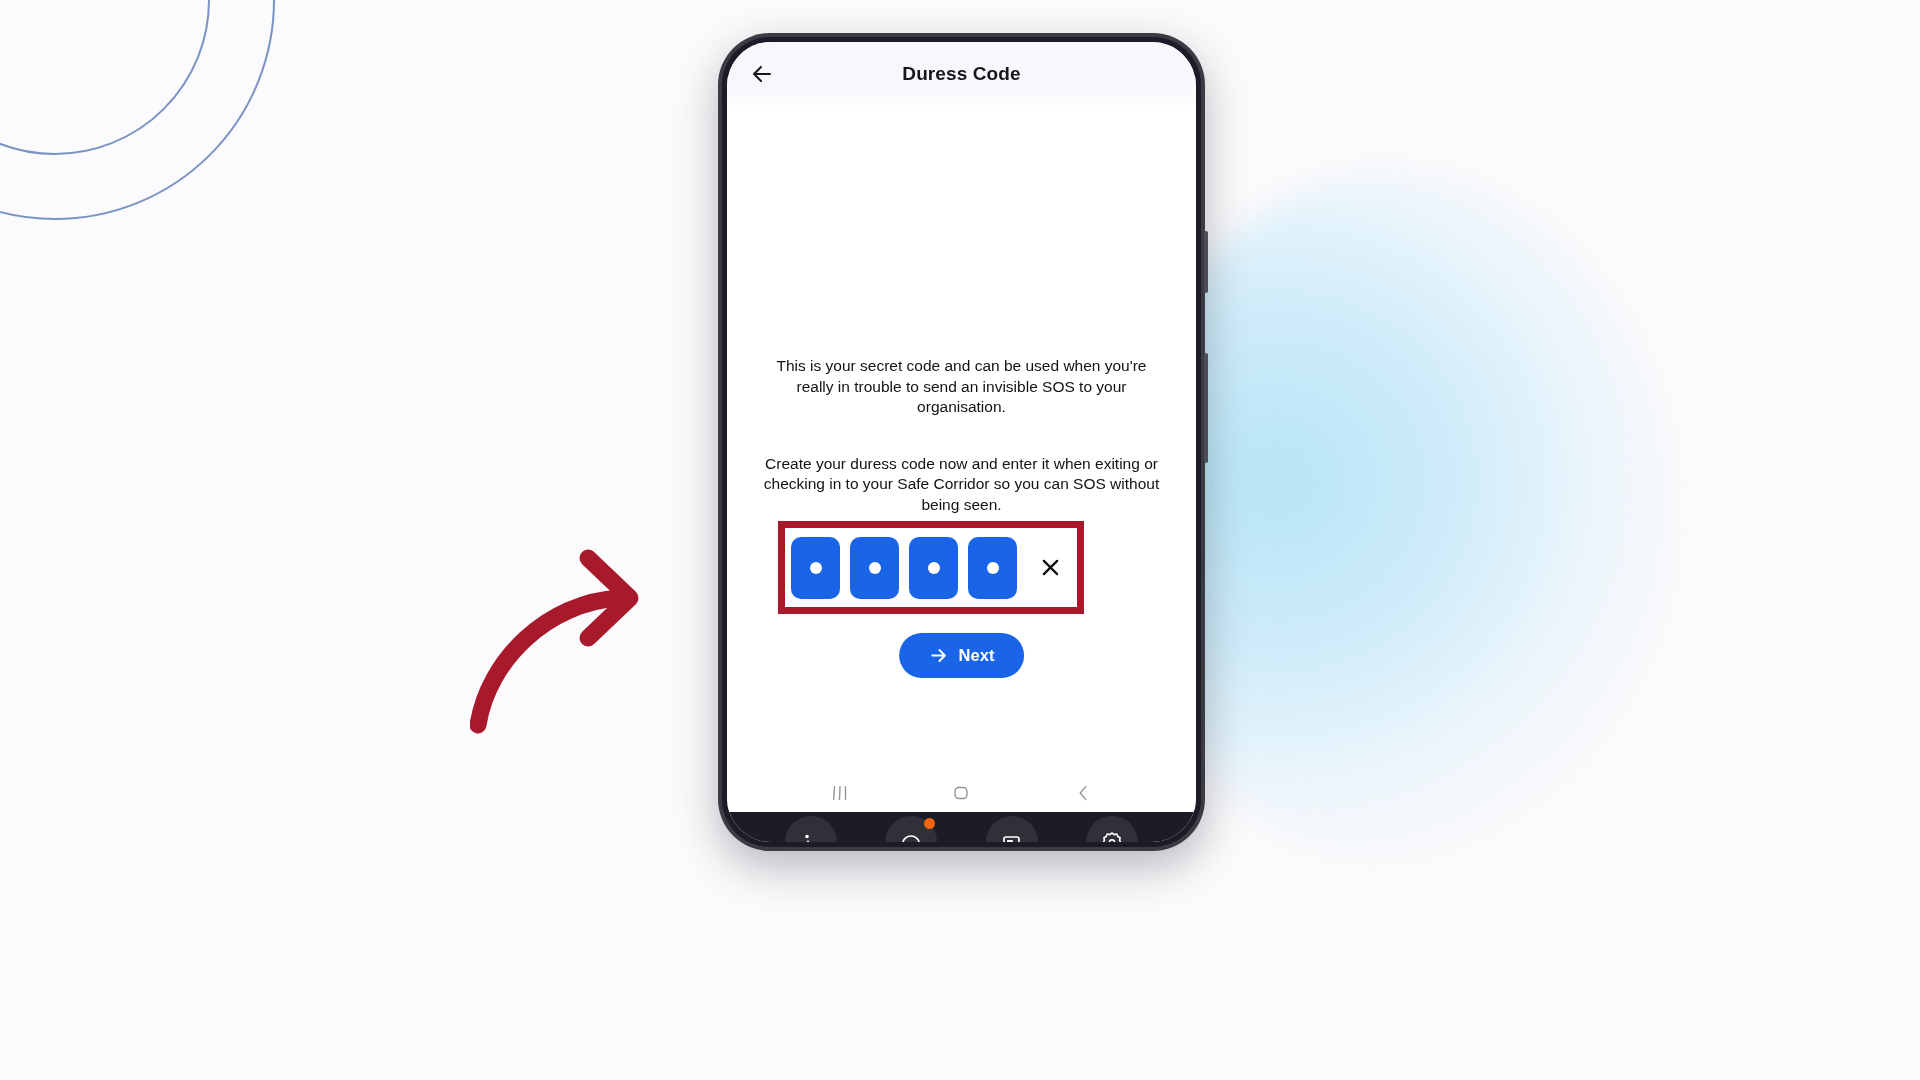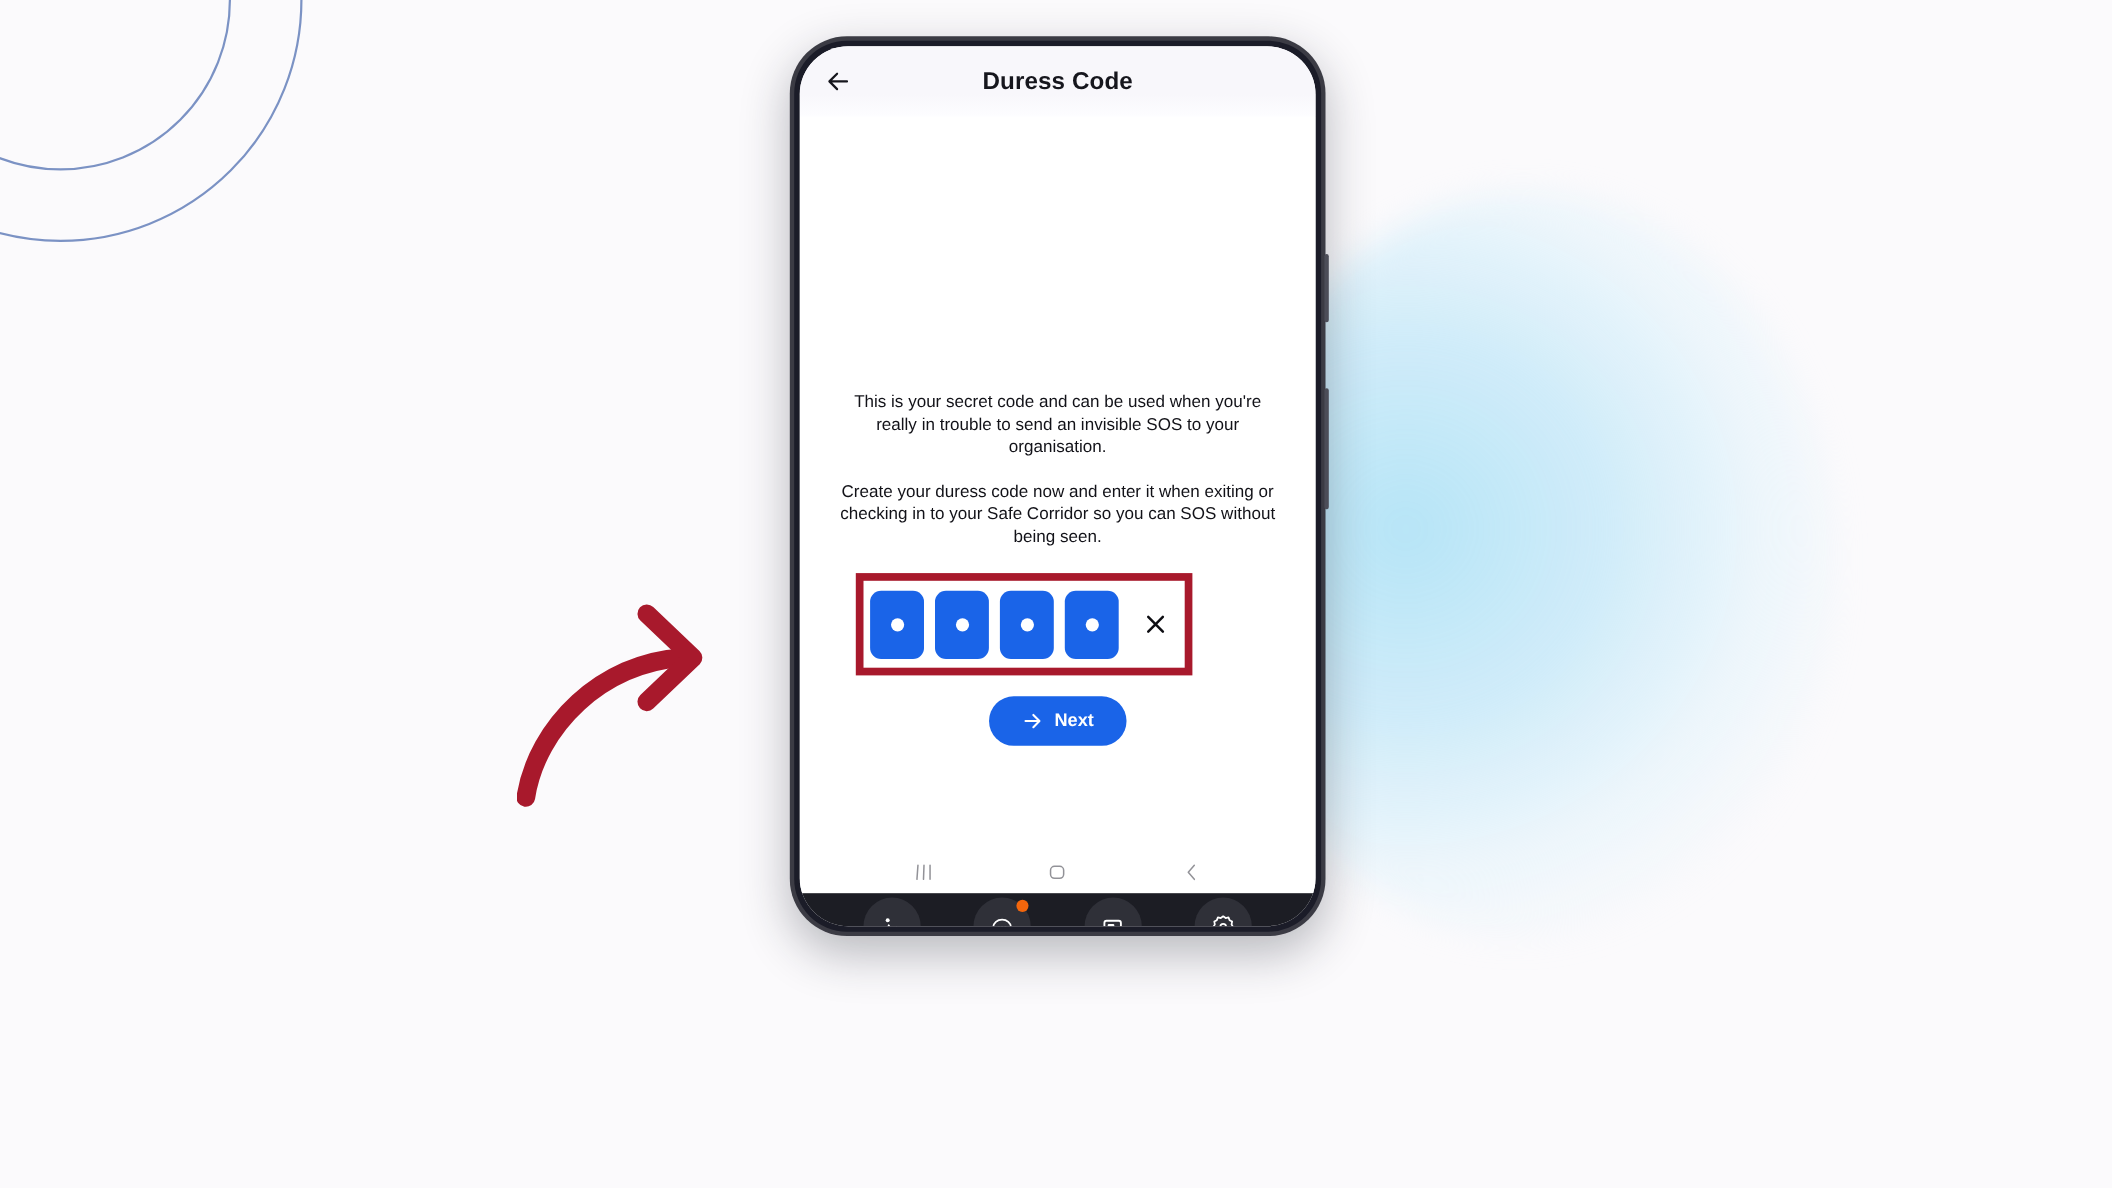--- a/index.html
+++ b/index.html
@@ -129,21 +129,21 @@
     height: 34px;
     display: flex;
     align-items: center;
     justify-content: center;
     cursor: pointer;
   }
 
   .app-title {
     width: 100%;
     text-align: center;
-    font-size: 22px;
+    font-size: 19px;
     font-weight: bold;
     color: #16161d;
     letter-spacing: 0.1px;
   }
 
   
   .app-body {
     flex: 1;
     background: #ffffff;
     position: relative;
@@ -159,21 +159,21 @@
     right: 0;
     padding: 0 30px;
   }
 
   .copy-para {
     text-align: center;
     font-size: 15.5px;
     line-height: 20.5px;
     color: #121218;
   }
-  .copy-para + .copy-para { margin-top: 20px; }
+  .copy-para + .copy-para { margin-top: 36px; }
 
   
   .pin-highlight {
     position: absolute;
     top: 415px;
     left: 51px;
     width: 306px;
     height: 93px;
     border: 7px solid #a8192c;
     background: #ffffff;

